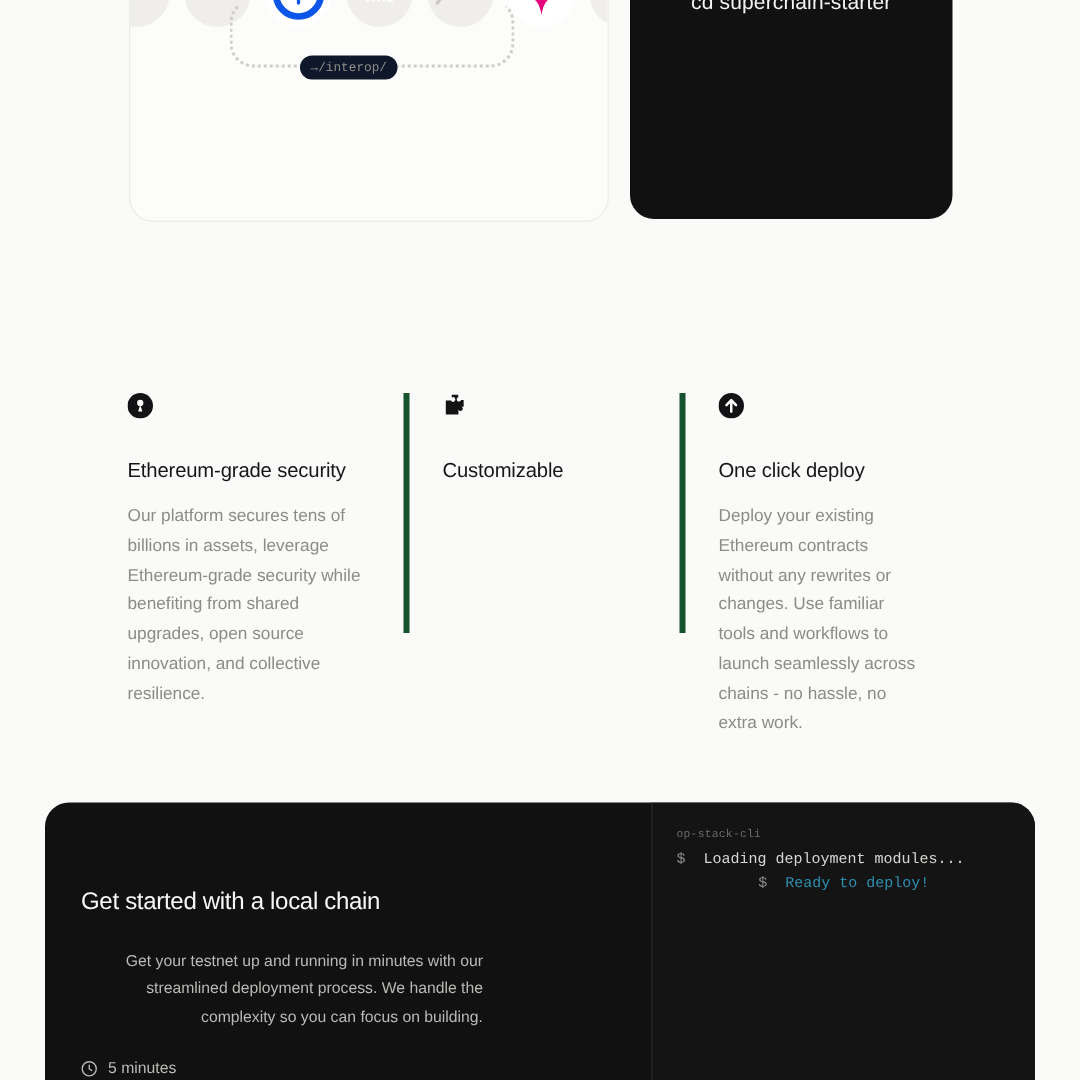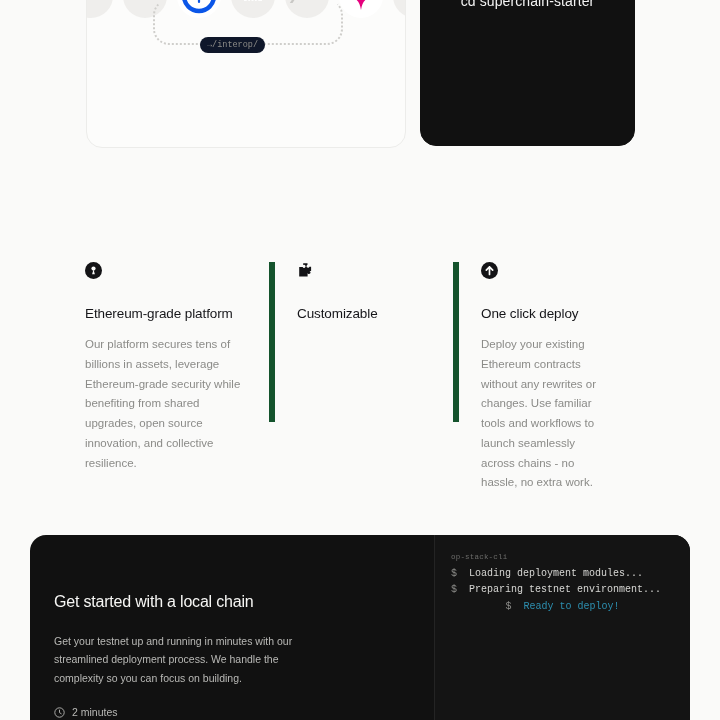--- a/index.html
+++ b/index.html
@@ -78,21 +78,21 @@
   
   .features {
     position: absolute; left: 85px; top: 262px; width: 552px; height: 160px;
     display: flex;
   }
   .feature {
     width: 184px;
     padding-right: 26px;
     position: relative;
   }
-  .feature + .feature { padding-left: 22px; border-left: 6px solid #14532d; }
+  .feature + .feature { padding-left: 22px; border-left: 4px solid #14532d; }
   .feat-icon { height: 22px; margin-bottom: 22px; }
   .feat-icon svg { display: block; }
   .feat-title {
     font-size: 13.5px; font-weight: 500; color: #16161a;
     letter-spacing: -.1px; margin-bottom: 14px;
   }
   .feat-body {
     font-size: 11.5px; line-height: 1.72; color: #8b8b88;
   }
 
@@ -101,21 +101,21 @@
     position: absolute; left: 30px; top: 535px; width: 660px; height: 230px;
     background: #111111; border-radius: 16px; overflow: hidden;
   }
   .cta-left { position: absolute; left: 24px; top: 58px; width: 330px; }
   .cta-title {
     font-size: 16px; font-weight: 500; color: #f7f7f5;
     letter-spacing: -.2px; margin-bottom: 21px;
   }
   .cta-sub {
     font-size: 10.5px; line-height: 1.75; color: #b9b9b6;
-    width: 268px; margin-bottom: 19px;
+    width: 268px; margin-bottom: 19px; text-align: right;
   }
   .cta-meta {
     display: flex; align-items: center; gap: 7px;
     font-size: 10.5px; color: #b9b9b6; margin-bottom: 13px;
   }
   .cta-meta svg { display: block; }
 
   .terminal {
     position: absolute; left: 404px; top: 0px; width: 256px; height: 230px;
     background: #141414;
@@ -189,21 +189,21 @@
   <div class="features">
 
     <div class="feature">
       <div class="feat-icon">
         <svg width="17" height="17" viewBox="0 0 17 17">
           <circle cx="8.5" cy="8.5" r="8.5" fill="#131316"></circle>
           <circle cx="8.5" cy="6.6" r="2.1" fill="#fafaf9"></circle>
           <path d="M8.5 7.6 L7.1 12.3 L9.9 12.3 Z" fill="#fafaf9"></path>
         </svg>
       </div>
-      <div class="feat-title">Ethereum-grade platform</div>
+      <div class="feat-title">Ethereum-grade security</div>
       <div class="feat-body">Our platform secures tens of billions in assets, leverage Ethereum-grade security while benefiting from shared upgrades, open source innovation, and collective resilience.</div>
     </div>
 
     <div class="feature">
       <div class="feat-icon">
         <svg width="17" height="17" viewBox="0 0 17 17">
           <path d="M6.2 1.2 h4.3 v1.6 a1.5 1.5 0 1 0 1.9 1.9 h1.7 v4.4 h-1.6 a1.5 1.5 0 1 1 -1.9 1.9 v3.4 H2.2 V5.0 h3.5 a1.5 1.5 0 1 0 0.5 -1.9 Z" fill="#131316"></path>
         </svg>
       </div>
       <div class="feat-title">Customizable</div>
@@ -226,36 +226,32 @@
     <div class="cta-left">
       <div class="cta-title">Get started with a local chain</div>
       <div class="cta-sub">Get your testnet up and running in minutes with our streamlined deployment process. We handle the complexity so you can focus on building.</div>
       <div class="cta-meta">
         <span>
           <svg width="11" height="11" viewBox="0 0 11 11">
             <circle cx="5.5" cy="5.5" r="4.7" fill="none" stroke="#b9b9b6" stroke-width="0.9"></circle>
             <path d="M5.5 3.1 V5.6 L7.2 6.7" stroke="#b9b9b6" stroke-width="0.9" fill="none" stroke-linecap="round"></path>
           </svg>
         </span>
-        <span>2 minutes</span>
+        <span>5 minutes</span>
       </div>
 
     </div>
 
     <div class="terminal">
       <div class="term-head">op-stack-cli</div>
 
       <div class="term-line">
         <span class="prompt">$&nbsp;</span>
         <span>Loading deployment modules...</span>
       </div>
-      <div class="term-line">
-        <span class="prompt">$&nbsp;</span>
-        <span>Preparing testnet environment...</span>
-      </div>
       <div class="term-line ready">
         <span class="prompt">$&nbsp;</span>
         <span>Ready to deploy!</span>
       </div>
     </div>
   </div>
 
 </div>
 
 </body></html>

